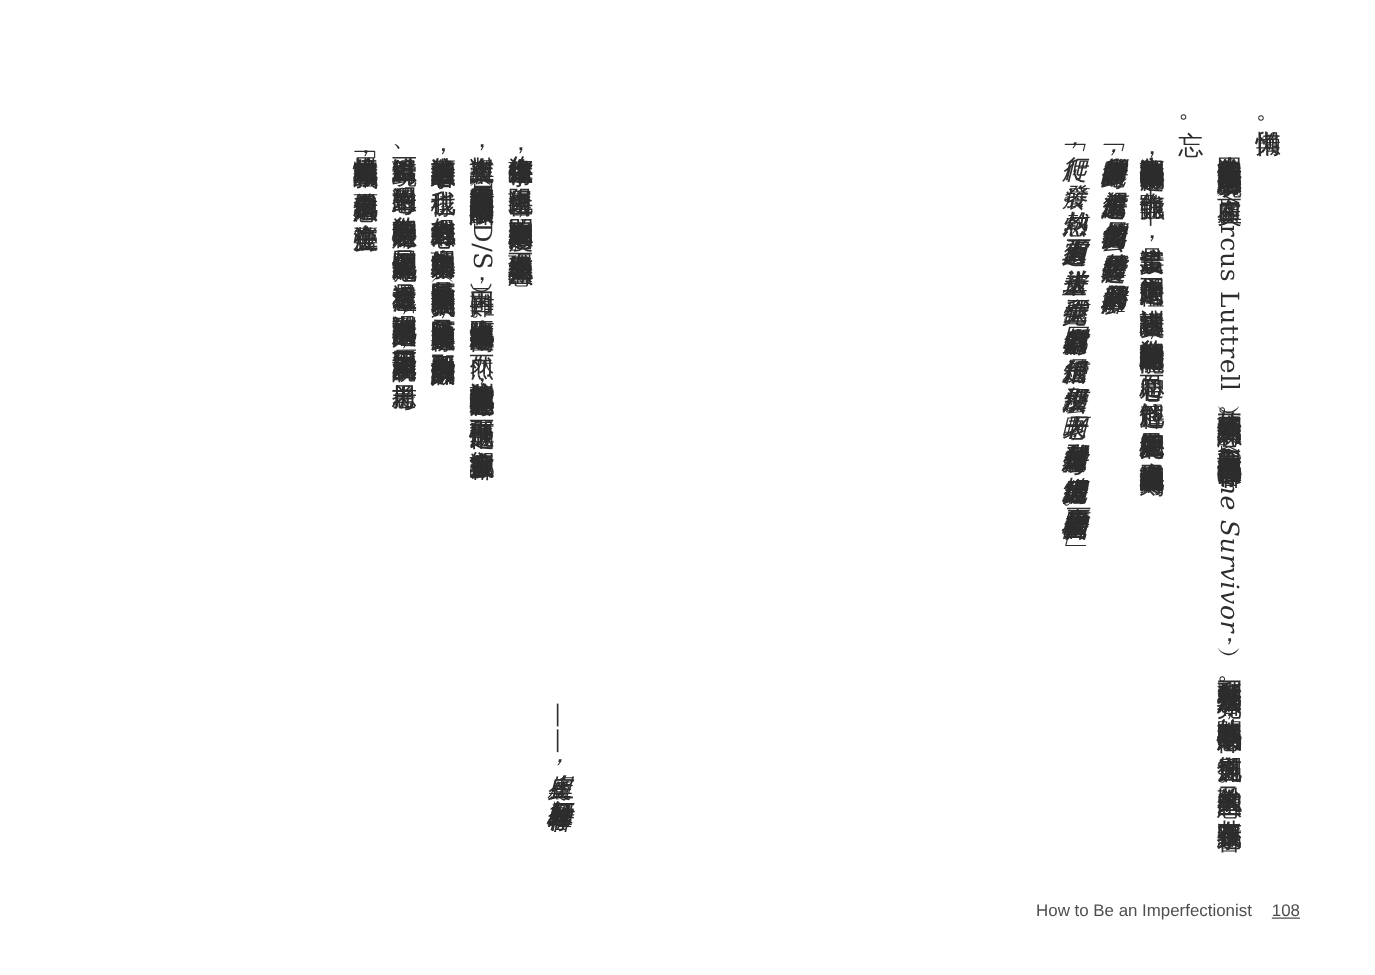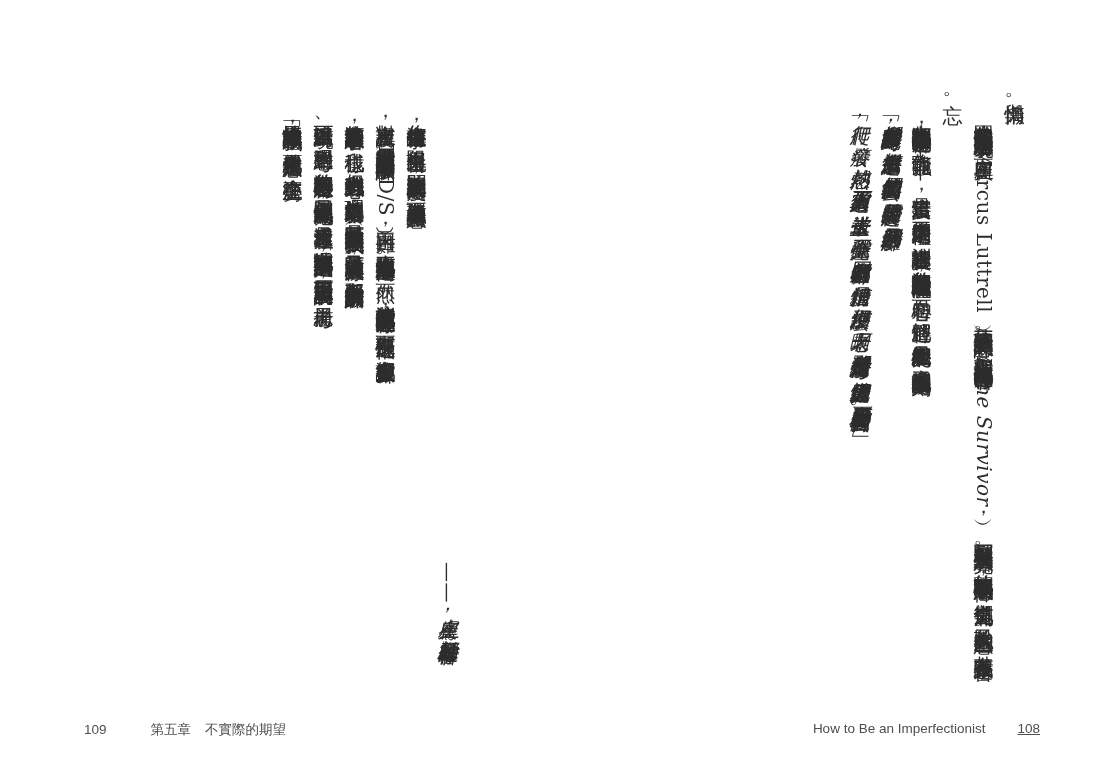--- a/index.html
+++ b/index.html
@@ -60,21 +60,21 @@
     font-size: 13.5px;
     color: #4e4e4e;
     display: flex;
     align-items: baseline;
     white-space: nowrap;
   }
   .footer-left { left: 84px; }
   .footer-right { right: 60px; }
   .footer-left .chapter { margin-left: 44px; }
   .footer-left .chapter-title { margin-left: 14px; }
-  .footer-right .page-num { margin-left: 32px; text-decoration: underline; }
+  .footer-right .page-num { margin-left: 16px; text-decoration: underline; }
 </style>
 </head>
 <body>
 
 <div class="spread">
 
   <div class="vtext block-right">
     <p class="cont">與懶惰。</p>
     <p class="para"><span>美國海豹部隊成員比多數人更能適應惡劣環境，而盧崔奧（Marcus Luttrell）的故事給我們上了難忘的一課。我在兩天內讀完他的著作《孤獨的倖存者》（</span><span class="lat-italic">Lone Survivor</span><span>），精彩到我熬夜到早上六點一次看完。他的故事關乎戰爭的殘暴恐怖，卻也充滿勇氣，以及強大的人生智慧。其中有一點我永遠不會忘。</span></p>
     <p class="para">大家都認為海豹部隊的成員都要體能超群，作戰能力強——這是事實沒錯，卻不是決定人選的門檻。訓練官告訴盧崔奧，海豹部隊的殘酷試煉考驗的不是體能，而是心智。他解釋道，心智總是最先屈服的。盧崔奧述說了地獄週的關鍵時刻：</p>
@@ -84,24 +84,19 @@
 
   <div class="vtext block-left">
     <p class="attribution kai"><span>——盧崔奧，紅翼行動的唯一倖存者</span><span class="note-sup">[2]</span></p>
     <p class="para">你無論在人生中做任何事，阻力遲早會出現。問題總會加劇到令人不適的程度，而環境與結果總不會盡如人意。</p>
     <p class="para">對盧崔奧來說，全世界最困難的軍事訓練（海豹部隊的基本水中爆破訓練〔BUD/S〕）再困難，也比他五年後在阿富汗的經歷還簡單。然而，這些訓練使他能在某種狀態下專注於生存的過程，而那種狀況之可怕，卻會讓大多數人都屈服。</p>
     <p class="para">這類書的讀者多半是想看故事，我也一樣。但我也有強烈的好奇心，想理解其中的人格發展：是什麼區隔了海豹部隊（如盧崔奧）與我們？又是什麼區隔了盧崔奧這樣的人，與那些熬不過海豹部隊訓練的人？</p>
     <p class="para">這可以歸結為對環境、對過程的思考。海豹部隊的心智之所以特殊，是因為他們即便處於人間地獄，還是會專注在過程。在地獄週達到「崩潰點」而退出的人，原因很可能正如盧崔奧所說的，提前思考。</p>
     <p class="para">情境思維的人如果意識到「我累了」，就會反覆思考這個想法，專注在疲勞上。</p>
   </div>
 
-  <div class="footer footer-left">
-    <span>109</span>
-    <span class="chapter">第五章</span>
-    <span class="chapter-title">不實際的期望</span>
-  </div>
 
   <div class="footer footer-right">
     <span>How to Be an Imperfectionist</span>
     <span class="page-num">108</span>
   </div>
 
 </div>
 
 </body></html>

